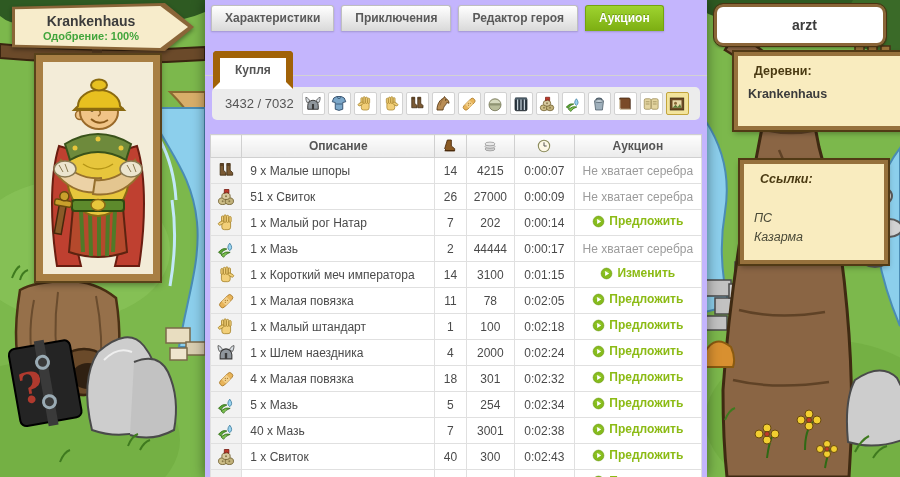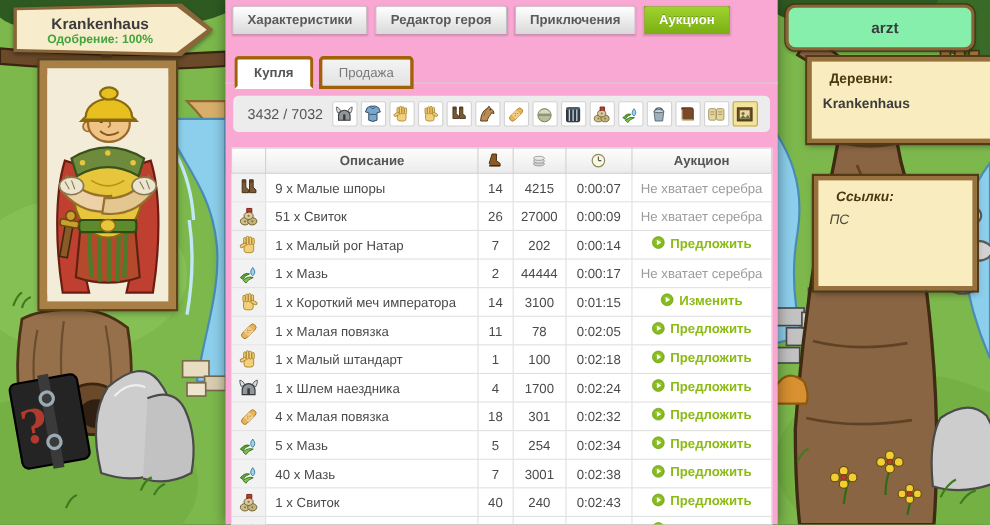--- a/index.html
+++ b/index.html
@@ -3,31 +3,31 @@
 <meta charset="utf-8">
 <style>
   html,body{margin:0;padding:0;background:#4a4a4a;}
   #app{position:relative;width:900px;height:477px;overflow:hidden;
        font-family:"Liberation Sans",sans-serif;background:#7cb84c;}
   .scene{position:absolute;top:0;}
   .scene.left{left:0;}
   .scene.right{left:705px;}
 
   
-  .content{position:absolute;left:205px;top:0;width:502px;height:477px;background:#f9a8d4;
+  .content{position:absolute;left:205px;top:0;width:502px;height:477px;background:#c4b5fd;
            box-shadow:0 0 12px rgba(0,0,0,.45);}
   .main-tabs{position:absolute;top:5px;left:6px;display:flex;gap:7px;}
   .tab{height:25px;line-height:25px;padding:0 13px;font-size:12px;font-weight:bold;color:#5a5a5a;
        background:linear-gradient(#ffffff,#d9d9d9);border:1px solid #bfbfbf;border-bottom:none;
        border-radius:3px 3px 0 0;box-shadow:0 1px 2px rgba(0,0,0,.18);cursor:pointer;white-space:nowrap;}
   .tab.active{background:linear-gradient(#9ed32f,#7cae12);color:#fff;border-color:#74a40e;
        text-shadow:0 -1px 0 rgba(0,0,0,.25);}
   .sub-tabs{position:absolute;top:51px;left:8px;display:flex;gap:5px;z-index:2;}
   .subtab{height:24px;line-height:24px;padding:0 15px;font-size:12px;color:#7a7a7a;
-       background:linear-gradient(#f4f4f4,#e2e2e2);border:3px solid #a16207;
+       background:linear-gradient(#f4f4f4,#e2e2e2);border:7px solid #a16207;
        border-radius:4px 4px 0 0;cursor:pointer;}
   .subtab.active{background:#fff;color:#555;font-weight:bold;border-bottom-color:#fff;}
   .subtab-divider{position:absolute;top:75px;left:0;width:100%;border-bottom:1px solid #d2d2d2;}
 
   .filter-bar{position:absolute;top:87px;left:7px;width:488px;height:33px;background:#ececec;
        border-radius:5px;display:flex;align-items:center;padding:0 9px;box-sizing:border-box;}
   .silver-wrap{display:inline-flex;align-items:center;gap:4px;color:#555;font-size:13px;
        margin-right:8px;white-space:nowrap;}
   .filters{display:inline-flex;gap:3px;}
   .filter-btn{width:23px;height:23px;background:#fff;border:1px solid #d2d2d2;border-radius:2px;
@@ -45,51 +45,51 @@
   .c-icon{width:30px;}
   .c-desc{width:190px;}
   td.c-desc{text-align:left;padding-left:8px;}
   .c-bids{width:30px;}
   .c-silver{width:47px;}
   .c-time{width:58px;}
   .c-action{width:125px;}
   td.c-icon{background:#f2f2f2;padding:0;}
   .item-icon svg{width:20px;height:20px;display:block;margin:0 auto;}
   th .ico svg{width:16px;height:16px;}
-  .action{display:inline-flex;gap:4px;font-weight:bold;color:#8cbb15;cursor:pointer;}
+  .action{display:inline-flex;align-items:center;gap:4px;font-weight:bold;color:#8cbb15;cursor:pointer;}
   .action .arrow svg{width:13px;height:13px;display:block;}
   .action.disabled{color:#9b9b9b;font-weight:normal;cursor:default;}
 
   
   .village-sign{position:absolute;left:12px;top:3px;width:182px;height:48px;
        filter:drop-shadow(0 2px 2px rgba(0,0,0,.4));}
   .sign-wood{position:absolute;inset:0;background:#8a6538;
        clip-path:polygon(0 8%,84% 0,100% 50%,84% 100%,0 92%);}
   .sign-paper{position:absolute;inset:3px 6px 3px 3px;background:#f7eccb;
        clip-path:polygon(0 8%,84% 0,100% 50%,84% 100%,0 92%);}
   .sign-text{position:absolute;inset:0;display:flex;flex-direction:column;align-items:center;
        justify-content:center;padding-right:24px;}
   .sign-title{font-size:14px;font-weight:bold;color:#3c3c3c;}
   .sign-sub{font-size:11px;font-weight:bold;color:#42a53c;margin-top:1px;}
   .hero-frame{position:absolute;left:36px;top:55px;width:110px;height:212px;border:7px solid #a87f44;
        outline:2px solid #59421a;background:#f3ecd8;box-shadow:0 3px 7px rgba(0,0,0,.45);cursor:pointer;}
   .hero-frame svg{display:block;width:100%;height:100%;}
 
   
-  .arzt-sign{position:absolute;left:714px;top:4px;width:172px;height:42px;background:#86efac;
+  .arzt-sign{position:absolute;left:714px;top:4px;width:172px;height:42px;background:#ffffff;
        border:3px solid #8a6538;outline:1px solid #4a3311;border-radius:9px;box-sizing:border-box;
        display:flex;align-items:center;justify-content:center;gap:9px;box-shadow:0 2px 3px rgba(0,0,0,.35);}
   .arzt-name{font-size:14px;font-weight:bold;color:#3c3c3c;}
   .board{position:absolute;background:#f9ecbf;border:4px solid #96713c;outline:2px solid #513a15;
        box-sizing:border-box;box-shadow:0 3px 6px rgba(0,0,0,.35);padding:8px 10px;}
   .villages-board{left:734px;top:52px;width:182px;height:78px;}
   .links-board{left:740px;top:160px;width:148px;height:104px;font-style:italic;}
   .board-head{display:flex;align-items:center;gap:6px;font-size:12.5px;font-weight:bold;color:#4a3a12;}
   .village-link{margin-top:9px;font-size:12.5px;font-weight:bold;color:#3c3c3c;cursor:pointer;}
-  #quick-links{margin-top:5px;}
+  #quick-links{margin-top:23px;}
   .quick-link{font-size:12.5px;color:#4a4a38;line-height:19px;cursor:pointer;}
 </style>
 </head>
 <body>
 
 <div id="app">
 
   <div class="scene left">
     <svg width="205" height="477" viewBox="0 0 205 477">
       <rect width="205" height="477" fill="#7cb84c"></rect>
@@ -239,27 +239,26 @@
       <path d="M56 42 q3 4 -1 6" stroke="#9a6a2a" stroke-width="1.5" fill="none"></path>
       <path d="M35 38 a21 16 0 0 1 42 0 l4 4 -50 0 z" fill="#e7c020" stroke="#8a6a10" stroke-width="2"></path>
       <path d="M32 41 h49" stroke="#8a6a10" stroke-width="2.5"></path>
       <ellipse cx="56" cy="17" rx="8" ry="5.5" fill="#e7c020" stroke="#8a6a10" stroke-width="2"></ellipse>
     </svg>
   </div>
 
   <div class="content">
     <div id="main-tabs" class="main-tabs">
         <div class="tab">Характеристики</div>
+        <div class="tab">Приключения</div>
         <div class="tab">Редактор героя</div>
-        <div class="tab">Приключения</div>
         <div class="tab active">Аукцион</div>
       </div>
     <div id="sub-tabs" class="sub-tabs">
         <div class="subtab active">Купля</div>
-        <div class="subtab">Продажа</div>
       </div>
     <div class="subtab-divider"></div>
 
     <div class="filter-bar">
       <span class="silver-wrap">
         <span class="ico"><svg viewBox="0 0 24 24">
               <g stroke="#8a8a8a">
                 <ellipse cx="12" cy="16.5" rx="7.5" ry="2.8" fill="#cfcfcf"></ellipse>
                 <ellipse cx="12" cy="12.7" rx="7.5" ry="2.8" fill="#dddddd"></ellipse>
                 <ellipse cx="12" cy="8.9" rx="7.5" ry="2.8" fill="#e9e9e9"></ellipse>
@@ -616,21 +615,21 @@
       </tr>
           <tr>
         <td class="c-icon"><span class="item-icon ico"><svg viewBox="0 0 24 24">
                   <path d="M4 10C2 6 2.5 3 2.5 3 5.5 4 7.5 6 7.8 9z" fill="#d8dde2" stroke="#4a4a4a"></path>
                   <path d="M20 10c2-4 1.5-7 1.5-7C18.5 4 16.5 6 16.2 9z" fill="#d8dde2" stroke="#4a4a4a"></path>
                   <path d="M5 14a7 7 0 0 1 14 0v5H5z" fill="#8f969c" stroke="#3a3a3a" stroke-width="1.3"></path>
                   <rect x="10.6" y="12" width="2.8" height="7" fill="#3a3a3a"></rect>
                 </svg></span></td>
         <td class="c-desc">1 х Шлем наездника</td>
         <td class="c-bids">4</td>
-        <td class="c-silver">1700</td>
+        <td class="c-silver">2000</td>
         <td class="c-time">0:02:24</td>
         <td class="c-action">
           <span class="action">
             <span class="arrow ico">
                   <svg viewBox="0 0 24 24">
                     <circle cx="12" cy="12" r="10" fill="#85bb1c" stroke="#66930e"></circle>
                     <path d="M5 10a8 7 0 0 1 14 0z" fill="#a2d13e" opacity=".7"></path>
                     <path d="M9.5 7.5 17 12l-7.5 4.5z" fill="#fff"></path>
                   </svg>
                 </span>
@@ -718,21 +717,21 @@
                     <ellipse cx="16" cy="17" rx="5" ry="4" fill="#c2b27a"></ellipse>
                     <ellipse cx="12" cy="11" rx="5" ry="4" fill="#d8caa0"></ellipse>
                   </g>
                   <circle cx="8" cy="17" r="1.2" fill="#8a7a4a"></circle>
                   <circle cx="16" cy="17" r="1.2" fill="#8a7a4a"></circle>
                   <circle cx="12" cy="11" r="1.2" fill="#8a7a4a"></circle>
                   <path d="M10 3h5.5v4.5L13 6.2 10 7.5z" fill="#c0392b" stroke="#7a1f14"></path>
                 </svg></span></td>
         <td class="c-desc">1 х Свиток</td>
         <td class="c-bids">40</td>
-        <td class="c-silver">240</td>
+        <td class="c-silver">300</td>
         <td class="c-time">0:02:43</td>
         <td class="c-action">
           <span class="action">
             <span class="arrow ico">
                   <svg viewBox="0 0 24 24">
                     <circle cx="12" cy="12" r="10" fill="#85bb1c" stroke="#66930e"></circle>
                     <path d="M5 10a8 7 0 0 1 14 0z" fill="#a2d13e" opacity=".7"></path>
                     <path d="M9.5 7.5 17 12l-7.5 4.5z" fill="#fff"></path>
                   </svg>
                 </span>
@@ -794,16 +793,17 @@
       <span class="ico"><svg viewBox="0 0 24 24">
             <g fill="none" stroke="#4a7ab0" stroke-width="2.3">
               <rect x="2.5" y="9.5" width="10" height="7" rx="3.5" transform="rotate(-32 7.5 13)"></rect>
               <rect x="11" y="7.5" width="10" height="7" rx="3.5" transform="rotate(-32 16 11)"></rect>
             </g>
           </svg></span>
       <span class="board-title">Ссылки:</span>
     </div>
     <div id="quick-links">
         <div class="quick-link">ПС</div>
+        <div class="quick-link">Казарма</div>
       </div>
   </div>
 
 </div>
 
 </body></html>

